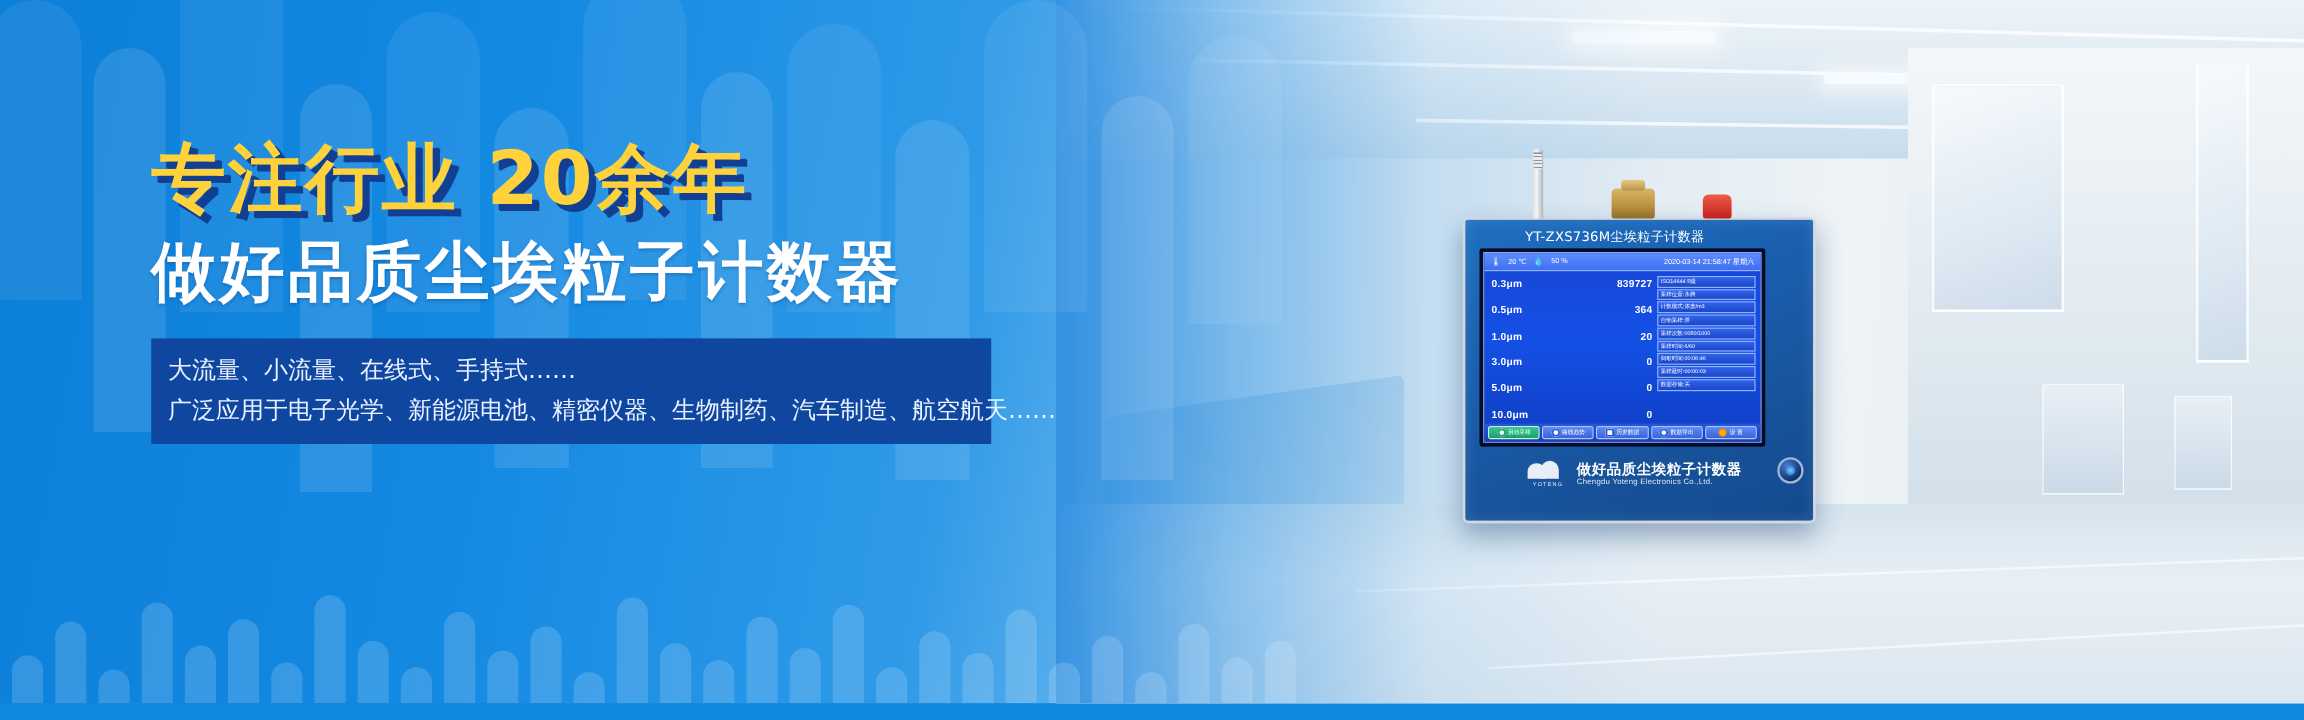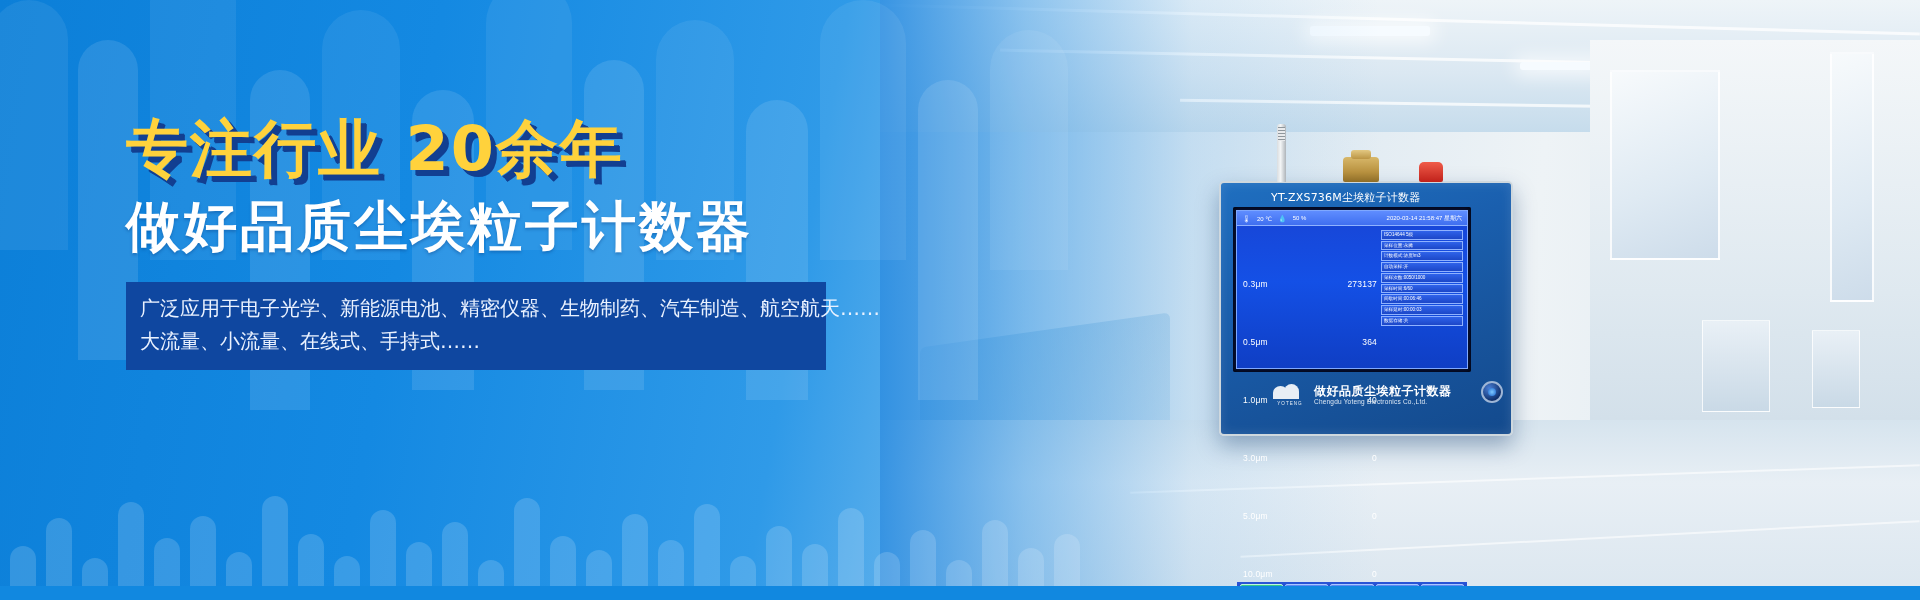--- a/index.html
+++ b/index.html
@@ -139,21 +139,21 @@
   .lcd-top {
     height:15px; flex:0 0 15px; background:linear-gradient(180deg,#5f8dff,#3f6ff0);
     border-bottom:1px solid #8fb2ff; display:flex; align-items:center;
     padding:0 5px; gap:6px; font-size:6px; color:#ffffff;
   }
   .lcd-top .ico { font-size:7px; line-height:1; }
   .lcd-top .t-temp { color:#ffffff; }
   .lcd-top .spacer { flex:1; }
   .lcd-mid { flex:1; display:flex; padding:3px 4px 0 6px; gap:4px; }
   .sizes { flex:1; display:flex; flex-direction:column; justify-content:space-between; padding:2px 0 3px 0; }
-  .srow { display:flex; justify-content:space-between; font-size:8.5px; color:#ffffff; font-weight:normal;margin-top:48px; }
+  .srow { display:flex; justify-content:space-between; font-size:8.5px; color:#ffffff; font-weight:bold; }
   .srow .lbl { letter-spacing:.2px; }
   .srow .val { letter-spacing:.2px; }
   .infos { width:82px; display:flex; flex-direction:column; gap:1px; padding-top:1px; }
   .irow {
     background:linear-gradient(180deg,#2f63ea,#1c47c8);
     border:1px solid #8fb2ff; color:#ffffff; font-size:4.6px;
     padding:1px 2px; line-height:1.25; white-space:nowrap; overflow:hidden;
   }
   .lcd-bot {
     height:15px; flex:0 0 15px; display:flex; gap:2px; padding:2px 3px;
@@ -267,22 +267,22 @@
     <i style="left:946px;height:26px;"></i>
       <i style="left:982px;height:66px;"></i>
     <i style="left:1018px;height:38px;"></i>
       <i style="left:1054px;height:52px;"></i>
   </div>
 
   <div class="txt">
     <div class="h1">专注行业 20余年</div>
     <div class="h2">做好品质尘埃粒子计数器</div>
     <div class="band">
+      <div>大流量、小流量、在线式、手持式……</div>
       <div>广泛应用于电子光学、新能源电池、精密仪器、生物制药、汽车制造、航空航天……</div>
-      <div>大流量、小流量、在线式、手持式……</div>
     </div>
   </div>
 
   <div id="device">
     <div class="dev-body"></div>
     <div class="probe"></div>
     <div class="knob"></div>
     <div class="alarm"></div>
 
     <div class="dev-title">YT-ZXS736M尘埃粒子计数器</div>
@@ -296,29 +296,29 @@
           <span class="ico">💧</span>
           <span>50 %</span>
           <span class="spacer"></span>
           <span>2020-03-14 21:58:47 星期六</span>
         </div>
 
         <div class="lcd-mid">
           <div class="sizes">
             <div class="srow">
               <span class="lbl">0.3μm</span>
-              <span class="val">273137</span>
+              <span class="val">839727</span>
             </div>
             <div class="srow">
               <span class="lbl">0.5μm</span>
               <span class="val">364</span>
             </div>
             <div class="srow">
               <span class="lbl">1.0μm</span>
-              <span class="val">40</span>
+              <span class="val">20</span>
             </div>
             <div class="srow">
               <span class="lbl">3.0μm</span>
               <span class="val">0</span>
             </div>
             <div class="srow">
               <span class="lbl">5.0μm</span>
               <span class="val">0</span>
             </div>
             <div class="srow">

